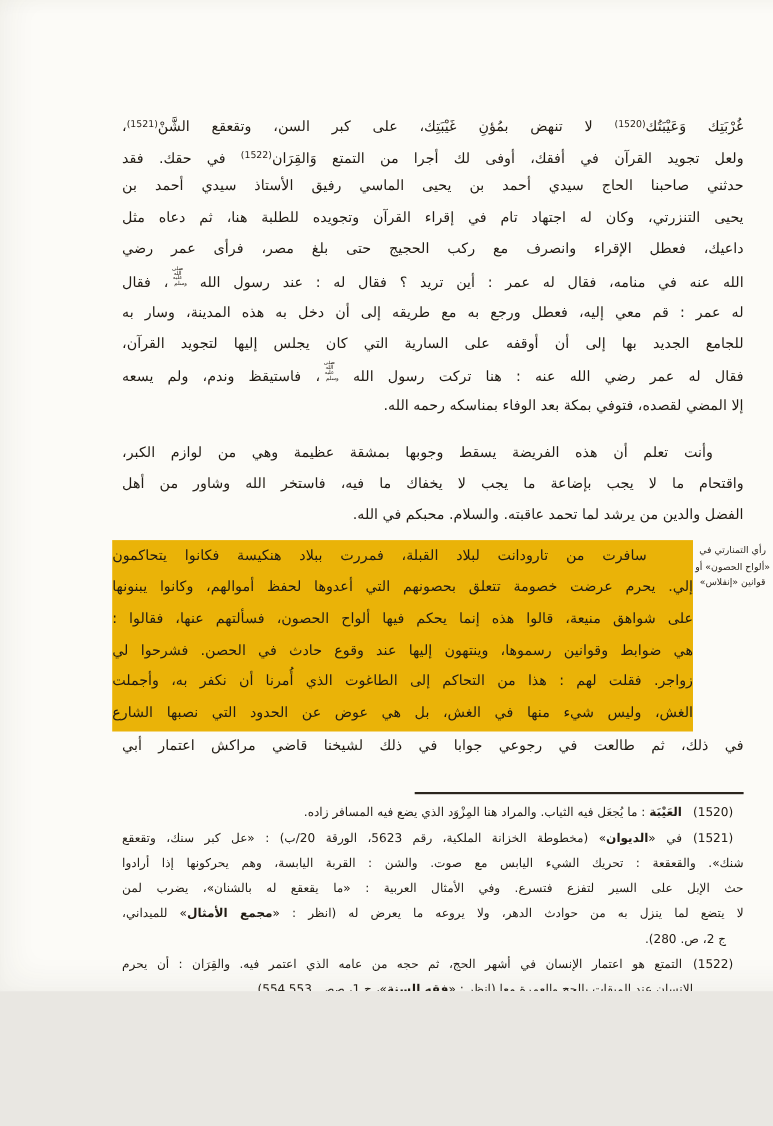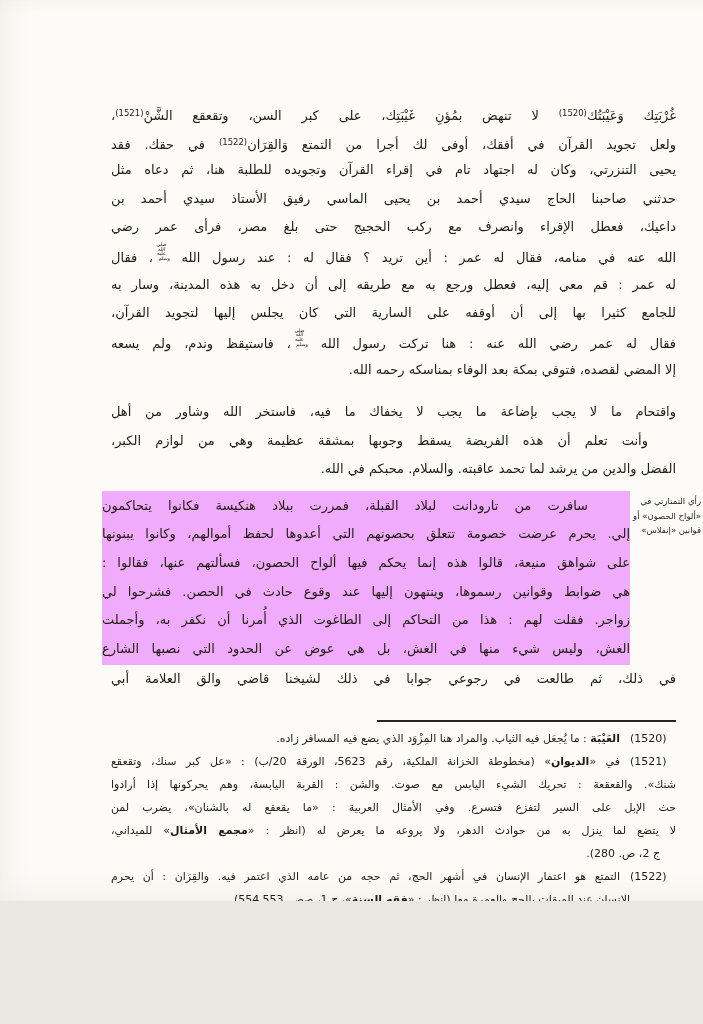--- a/index.html
+++ b/index.html
@@ -41,21 +41,21 @@
   .saw{ 
     display:inline-block;width:17px;
     font-size:5px;line-height:4.6px;
     text-align:center;vertical-align:2px;
     white-space:normal;overflow:visible;
   }
   
   .note{
     position:absolute;top:494px;right:38px;width:70px;
     direction:rtl;font-size:8.5px;line-height:14.5px;
-    text-align:right;color:#2a241c;
+    text-align:center;color:#2a241c;
   }
   
   .rule{
     position:absolute;top:720px;right:63px;width:299px;height:2px;
     background:#2b251e;
   }
   .foot{
     position:absolute;top:727px;right:63px;width:565px;
     direction:rtl;font-size:11px;
   }
@@ -80,44 +80,44 @@
   }
 </style>
 </head>
 <body>
 
 <div class="page">
   <div class="main" id="main-text">
       <div class="para">
         <div class="line">غُرْبَتِك وَعَيْبَتُك<sup class="fnref">(1520)</sup> لا تنهض بمُؤنِ غَيْبَتِك، على كبر السن، وتقعقع الشَّنْ<sup class="fnref">(1521)</sup>،</div>
         <div class="line">ولعل تجويد القرآن في أفقك، أوفى لك أجرا من التمتع وَالقِرَان<sup class="fnref">(1522)</sup> في حقك. فقد</div>
+        <div class="line">حدثني صاحبنا الحاج سيدي أحمد بن يحيى الماسي رفيق الأستاذ سيدي أحمد بن</div>
         <div class="line">يحيى التنزرتي، وكان له اجتهاد تام في إقراء القرآن وتجويده للطلبة هنا، ثم دعاه مثل</div>
-        <div class="line">حدثني صاحبنا الحاج سيدي أحمد بن يحيى الماسي رفيق الأستاذ سيدي أحمد بن</div>
         <div class="line">داعيك، فعطل الإقراء وانصرف مع ركب الحجيج حتى بلغ مصر، فرأى عمر رضي</div>
         <div class="line">الله عنه في منامه، فقال له عمر : أين تريد ؟ فقال له : عند رسول الله <span class="saw">صلى الله عليه وسلم</span>، فقال</div>
         <div class="line">له عمر : قم معي إليه، فعطل ورجع به مع طريقه إلى أن دخل به هذه المدينة، وسار به</div>
-        <div class="line">للجامع كثيرا بها إلى أن أوقفه على السارية التي كان يجلس إليها لتجويد القرآن،</div>
+        <div class="line">للجامع الجديد بها إلى أن أوقفه على السارية التي كان يجلس إليها لتجويد القرآن،</div>
         <div class="line">فقال له عمر رضي الله عنه : هنا تركت رسول الله <span class="saw">صلى الله عليه وسلم</span>، فاستيقظ وندم، ولم يسعه</div>
         <div class="line last">إلا المضي لقصده، فتوفي بمكة بعد الوفاء بمناسكه رحمه الله.</div>
       </div>
       <div class="para mt13">
+        <div class="line" style="padding-right: 28px;">وأنت تعلم أن هذه الفريضة يسقط وجوبها بمشقة عظيمة وهي من لوازم الكبر،</div>
         <div class="line">واقتحام ما لا يجب بإضاعة ما يجب لا يخفاك ما فيه، فاستخر الله وشاور من أهل</div>
-        <div class="line" style="padding-right: 28px;">وأنت تعلم أن هذه الفريضة يسقط وجوبها بمشقة عظيمة وهي من لوازم الكبر،</div>
         <div class="line last">الفضل والدين من يرشد لما تحمد عاقبته. والسلام. محبكم في الله.</div>
       </div>
-      <div class="para quote mt7" style="background: #f0abfc;">
+      <div class="para quote mt7" style="background: #eab308;">
         <div class="line" style="padding-right: 42px;">سافرت من تارودانت لبلاد القبلة، فمررت ببلاد هنكيسة فكانوا يتحاكمون</div>
         <div class="line">إلي. يحرم عرضت خصومة تتعلق بحصونهم التي أعدوها لحفظ أموالهم، وكانوا يبنونها</div>
         <div class="line">على شواهق منيعة، قالوا هذه إنما يحكم فيها ألواح الحصون، فسألتهم عنها، فقالوا :</div>
         <div class="line">هي ضوابط وقوانين رسموها، وينتهون إليها عند وقوع حادث في الحصن. فشرحوا لي</div>
         <div class="line">زواجر. فقلت لهم : هذا من التحاكم إلى الطاغوت الذي أُمرنا أن نكفر به، وأجملت</div>
         <div class="line">الغش، وليس شيء منها في الغش، بل هي عوض عن الحدود التي نصبها الشارع</div>
       </div>
       <div class="para">
-        <div class="line">في ذلك، ثم طالعت في رجوعي جوابا في ذلك لشيخنا قاضي والق العلامة أبي</div>
+        <div class="line">في ذلك، ثم طالعت في رجوعي جوابا في ذلك لشيخنا قاضي مراكش اعتمار أبي</div>
       </div>
     </div>
   <div class="note" id="margin-note">
       <div>رأي التمنارتي في</div>
       <div>«ألواح الحصون» أو</div>
       <div>قوانين «إنفلاس»</div>
     </div>
   <div class="rule"></div>
   <div class="foot" id="footnotes">
       <div class="fline first">

